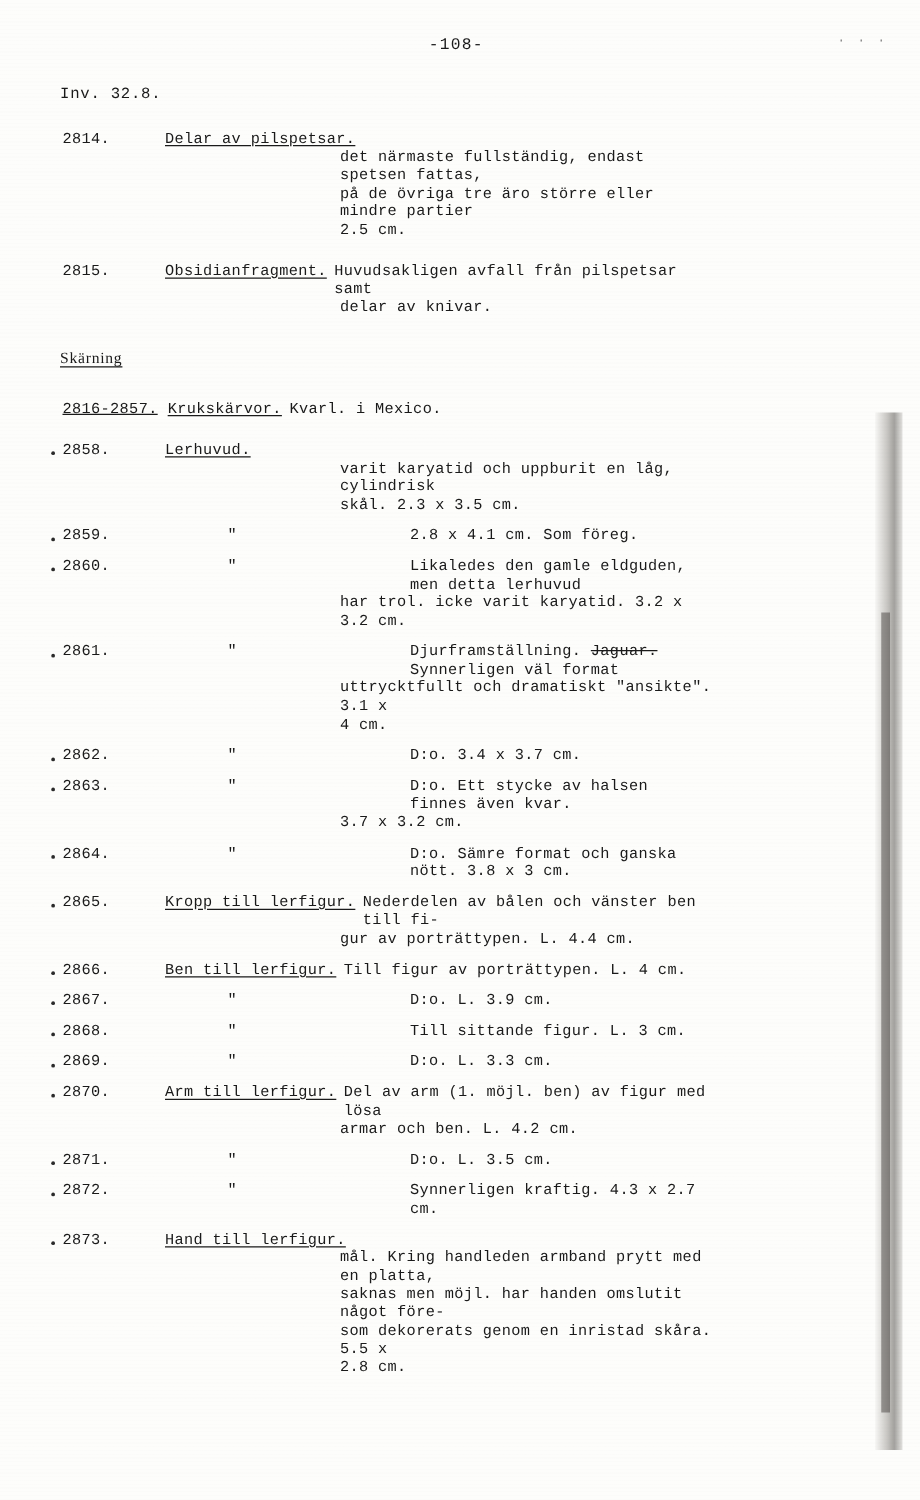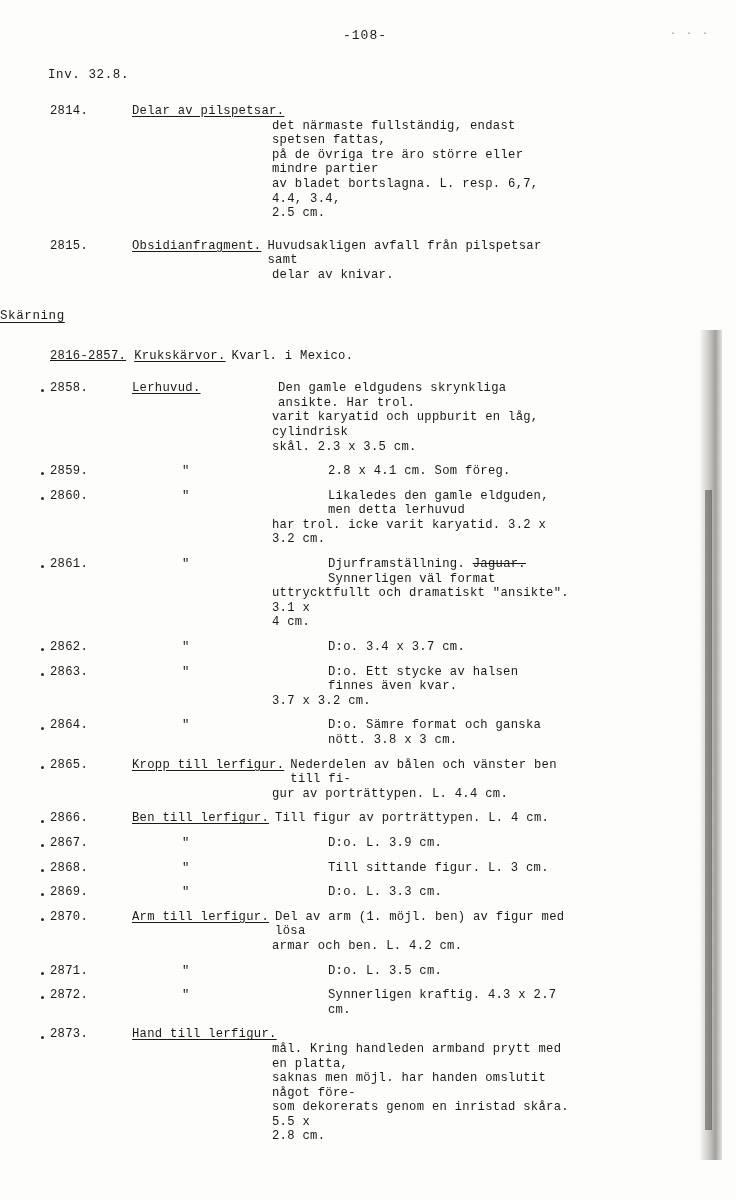--- a/index.html
+++ b/index.html
@@ -139,22 +139,24 @@
     padding-left: 272px;
     font-size: 12.2px;
     line-height: 14.6px;
     letter-spacing: .3px;
     padding-right: 42px;
   }
   .spacer-sm { height: 10px; }
   .spacer-md { height: 18px; }
   .spacer-lg { height: 26px; }
   .section-head {
+    padding-left: 48px;
     font-size: 12.5px;
     letter-spacing: .6px;
+    font-family: Liberation Serif, serif;
   }
   .section-head span.u {
     text-decoration: underline;
     text-underline-offset: 3px;
     padding-right: 40px;
   }
   .strike-word {
     text-decoration: line-through;
   }
 </style>
@@ -174,21 +176,20 @@
   <div class="inv-line">Inv. 32.8.</div>
 
   <div class="content" id="entries-root">
       <div class="entry wide">
         <div class="bullet-col"></div>
         <div class="num-col">2814.</div>
         <div class="key-col"><span class="u">Delar av pilspetsar.</span></div>
       </div>
       <div class="cont">det närmaste fullständig, endast spetsen fattas,</div>
       <div class="cont">på de övriga tre äro större eller mindre partier</div>
-      <div class="cont">av bladet bortslagna.  L. resp. 6,7, 4.4, 3.4,</div>
       <div class="cont">2.5 cm.</div>
       <div class="spacer-md"></div>
       <div class="entry wide">
         <div class="bullet-col"></div>
         <div class="num-col">2815.</div>
         <div class="key-col"><span class="u">Obsidianfragment.</span></div>
         <div class="desc-col">Huvudsakligen avfall från pilspetsar samt</div>
       </div>
       <div class="cont">delar av knivar.</div>
       <div class="spacer-lg"></div>
@@ -198,21 +199,20 @@
         <div class="bullet-col"></div>
         <div class="num-col" style="flex: 0 0 auto; width: auto; padding-right: 8px; text-decoration: underline;">2816-2857.</div>
         <div class="key-col"><span class="u">Krukskärvor.</span></div>
         <div class="desc-col">Kvarl. i Mexico.</div>
       </div>
       <div class="spacer-md"></div>
       <div class="entry">
         <div class="bullet-col"><span class="dot-small"></span></div>
         <div class="num-col">2858.</div>
         <div class="key-col"><span class="u">Lerhuvud.</span></div>
-        <div class="desc-col">Den gamle eldgudens skrynkliga ansikte. Har trol.</div>
       </div>
       <div class="cont">varit karyatid och uppburit en låg, cylindrisk</div>
       <div class="cont">skål. 2.3 x 3.5 cm.</div>
       <div class="spacer-sm"></div>
       <div class="entry">
         <div class="bullet-col"><span class="dot-small"></span></div>
         <div class="num-col">2859.</div>
         <div class="key-col dito">"</div>
         <div class="desc-col">2.8 x 4.1 cm.  Som föreg.</div>
       </div>

